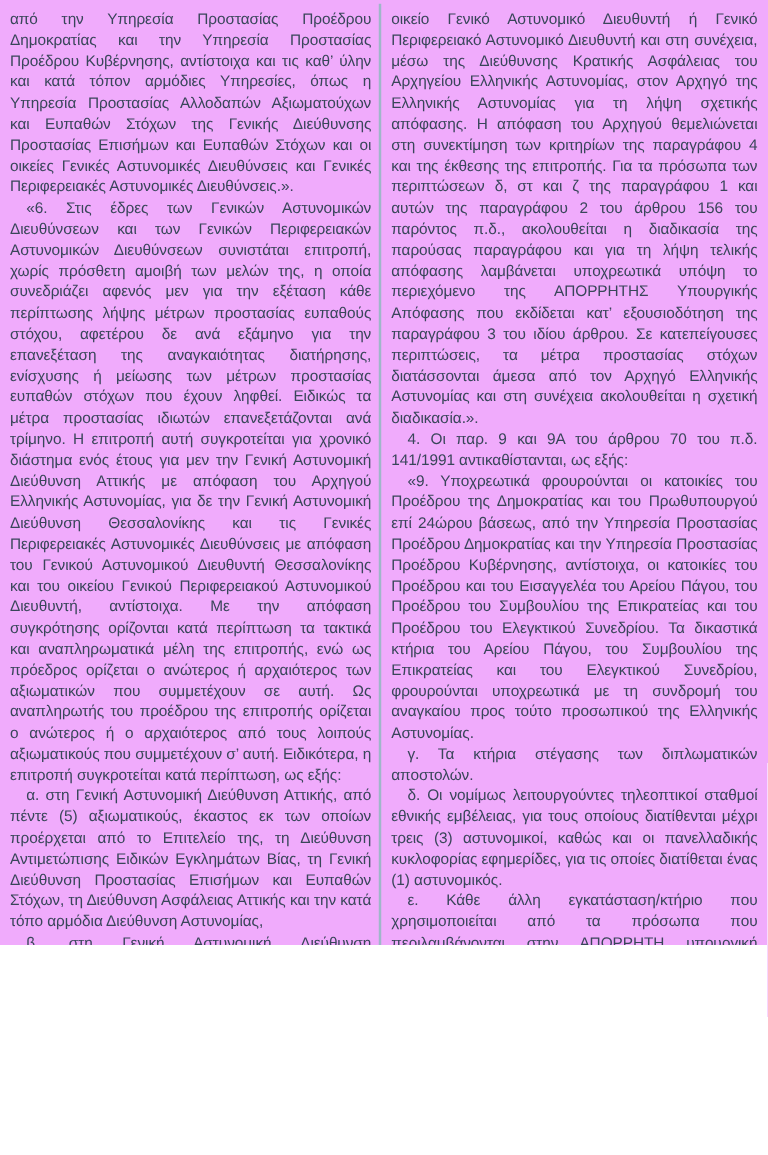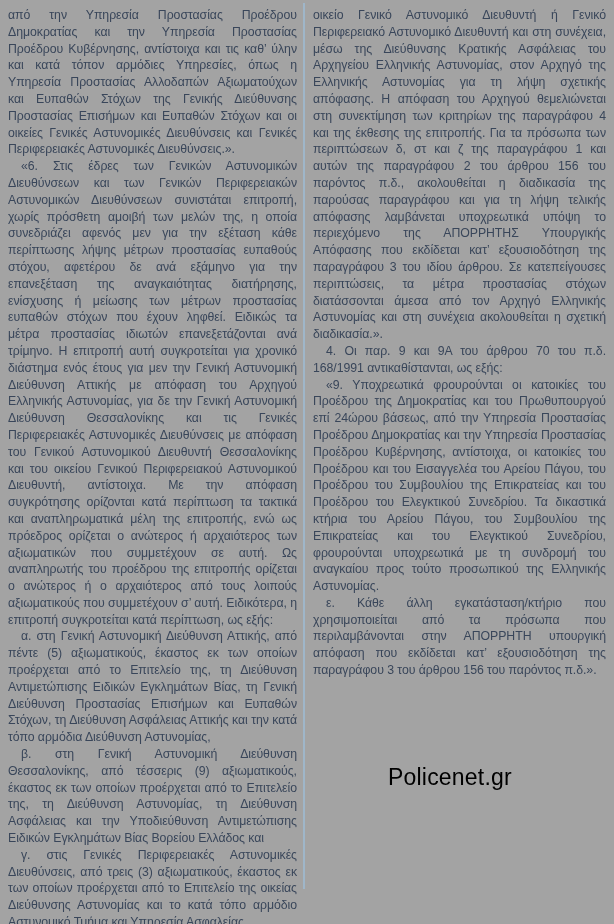--- a/index.html
+++ b/index.html
@@ -1,19 +1,19 @@
 <!DOCTYPE html>
 <html lang="el"><head>
 <meta charset="utf-8">
 <style>
   html, body { margin:0; padding:0; background:#ffffff; }
   .page {
     position:relative;
-    width:614px; height:924px;
-    background:#a3a3a3;
+    width:614px; height:756px;
+    background:#f0abfc;
     overflow:hidden;
     font-family:"Liberation Sans", sans-serif;
   }
   .col {
     position:absolute;
     top:7px;
     font-size:12.3px;
     line-height:16.8px;
     letter-spacing:-0.05px;
     color:#39465a;
@@ -52,21 +52,23 @@
     <p>α. στη Γενική Αστυνομική Διεύθυνση Αττικής, από πέντε (5) αξιωματικούς, έκαστος εκ των οποίων προέρχεται από το Επιτελείο της, τη Διεύθυνση Αντιμετώπισης Ειδικών Εγκλημάτων Βίας, τη Γενική Διεύθυνση Προστασίας Επισήμων και Ευπαθών Στόχων, τη Διεύθυνση Ασφάλειας Αττικής και την κατά τόπο αρμόδια Διεύθυνση Αστυνομίας,</p>
     <p>β. στη Γενική Αστυνομική Διεύθυνση Θεσσαλονίκης, από τέσσερις (9) αξιωματικούς, έκαστος εκ των οποίων προέρχεται από το Επιτελείο της, τη Διεύθυνση Αστυνομίας, τη Διεύθυνση Ασφάλειας και την Υποδιεύθυνση Αντιμετώπισης Ειδικών Εγκλημάτων Βίας Βορείου Ελλάδος και</p>
     <p>γ. στις Γενικές Περιφερειακές Αστυνομικές Διευθύνσεις, από τρεις (3) αξιωματικούς, έκαστος εκ των οποίων προέρχεται από το Επιτελείο της οικείας Διεύθυνσης Αστυνομίας και το κατά τόπο αρμόδιο Αστυνομικό Τμήμα και Υπηρεσία Ασφαλείας.</p>
 
   </div>
 
   <div class="divider"></div>
 
   <div class="col col-right">
     <p class="cont">οικείο Γενικό Αστυνομικό Διευθυντή ή Γενικό Περιφερειακό Αστυνομικό Διευθυντή και στη συνέχεια, μέσω της Διεύθυνσης Κρατικής Ασφάλειας του Αρχηγείου Ελληνικής Αστυνομίας, στον Αρχηγό της Ελληνικής Αστυνομίας για τη λήψη σχετικής απόφασης. Η απόφαση του Αρχηγού θεμελιώνεται στη συνεκτίμηση των κριτηρίων της παραγράφου 4 και της έκθεσης της επιτροπής. Για τα πρόσωπα των περιπτώσεων δ, στ και ζ της παραγράφου 1 και αυτών της παραγράφου 2 του άρθρου 156 του παρόντος π.δ., ακολουθείται η διαδικασία της παρούσας παραγράφου και για τη λήψη τελικής απόφασης λαμβάνεται υποχρεωτικά υπόψη το περιεχόμενο της ΑΠΟΡΡΗΤΗΣ Υπουργικής Απόφασης που εκδίδεται κατ’ εξουσιοδότηση της παραγράφου 3 του ιδίου άρθρου. Σε κατεπείγουσες περιπτώσεις, τα μέτρα προστασίας στόχων διατάσσονται άμεσα από τον Αρχηγό Ελληνικής Αστυνομίας και στη συνέχεια ακολουθείται η σχετική διαδικασία.».</p>
-    <p>4. Οι παρ. 9 και 9Α του άρθρου 70 του π.δ. 168/1991 αντικαθίστανται, ως εξής:</p>
+    <p>4. Οι παρ. 9 και 9Α του άρθρου 70 του π.δ. 141/1991 αντικαθίστανται, ως εξής:</p>
     <p>«9. Υποχρεωτικά φρουρούνται οι κατοικίες του Προέδρου της Δημοκρατίας και του Πρωθυπουργού επί 24ώρου βάσεως, από την Υπηρεσία Προστασίας Προέδρου Δημοκρατίας και την Υπηρεσία Προστασίας Προέδρου Κυβέρνησης, αντίστοιχα, οι κατοικίες του Προέδρου και του Εισαγγελέα του Αρείου Πάγου, του Προέδρου του Συμβουλίου της Επικρατείας και του Προέδρου του Ελεγκτικού Συνεδρίου. Τα δικαστικά κτήρια του Αρείου Πάγου, του Συμβουλίου της Επικρατείας και του Ελεγκτικού Συνεδρίου, φρουρούνται υποχρεωτικά με τη συνδρομή του αναγκαίου προς τούτο προσωπικού της Ελληνικής Αστυνομίας.</p>
+    <p>γ. Τα κτήρια στέγασης των διπλωματικών αποστολών.</p>
+    <p>δ. Οι νομίμως λειτουργούντες τηλεοπτικοί σταθμοί εθνικής εμβέλειας, για τους οποίους διατίθενται μέχρι τρεις (3) αστυνομικοί, καθώς και οι πανελλαδικής κυκλοφορίας εφημερίδες, για τις οποίες διατίθεται ένας (1) αστυνομικός.</p>
     <p>ε. Κάθε άλλη εγκατάσταση/κτήριο που χρησιμοποιείται από τα πρόσωπα που περιλαμβάνονται στην ΑΠΟΡΡΗΤΗ υπουργική απόφαση που εκδίδεται κατ’ εξουσιοδότηση της παραγράφου 3 του άρθρου 156 του παρόντος π.δ.».</p>
 
   </div>
 
   <div class="watermark">Policenet.gr</div>
 
 </div>
 
 </body></html>

